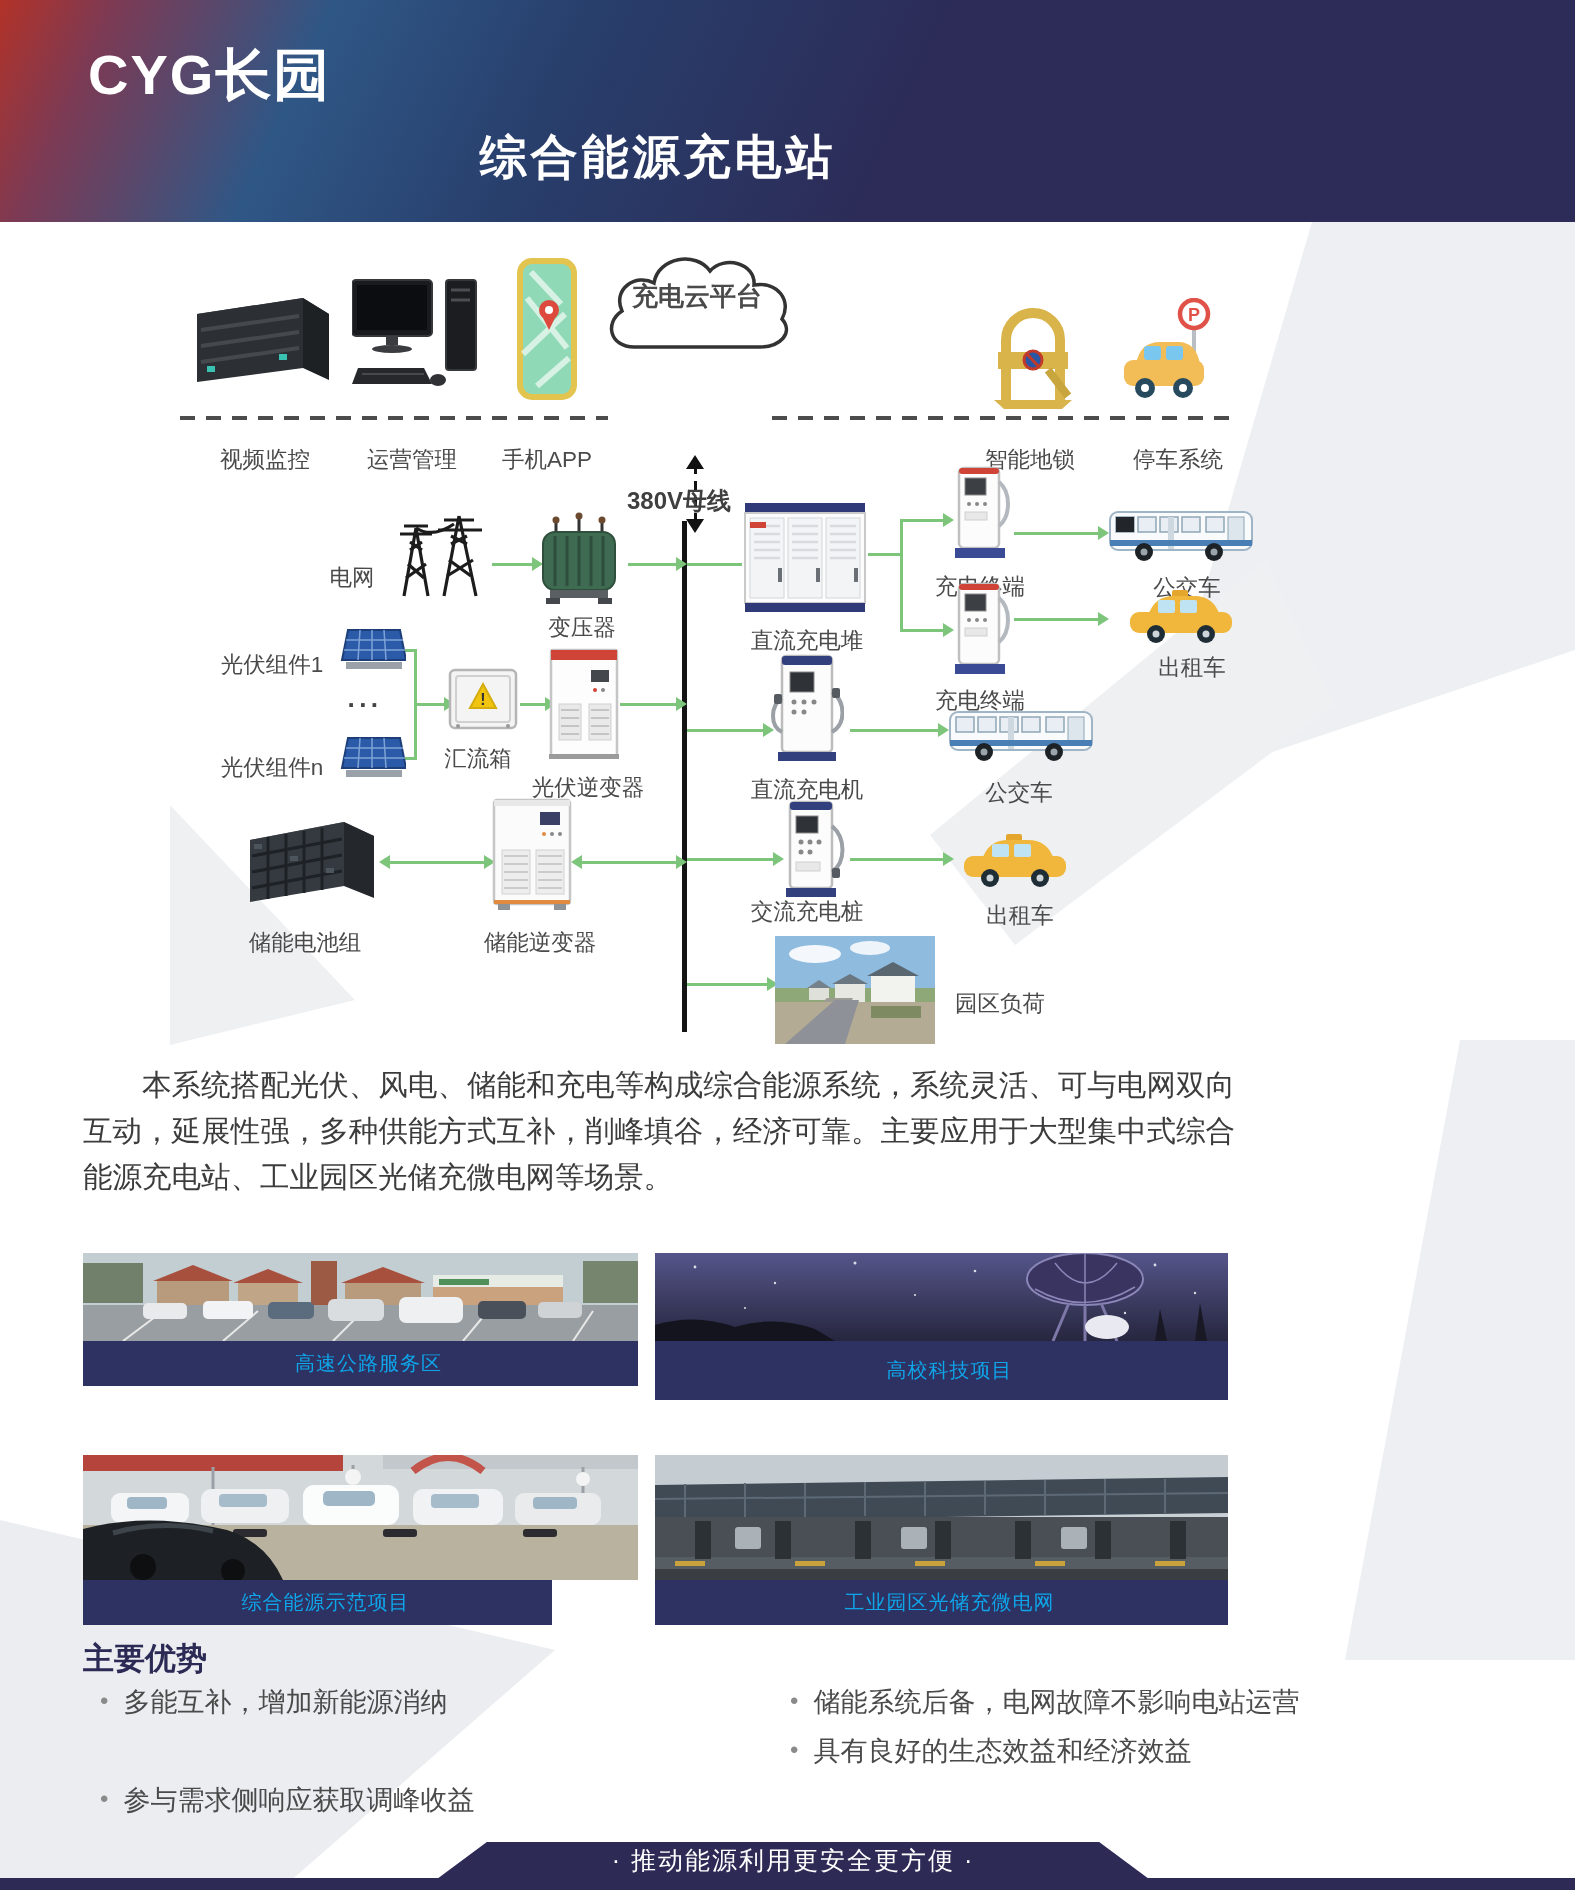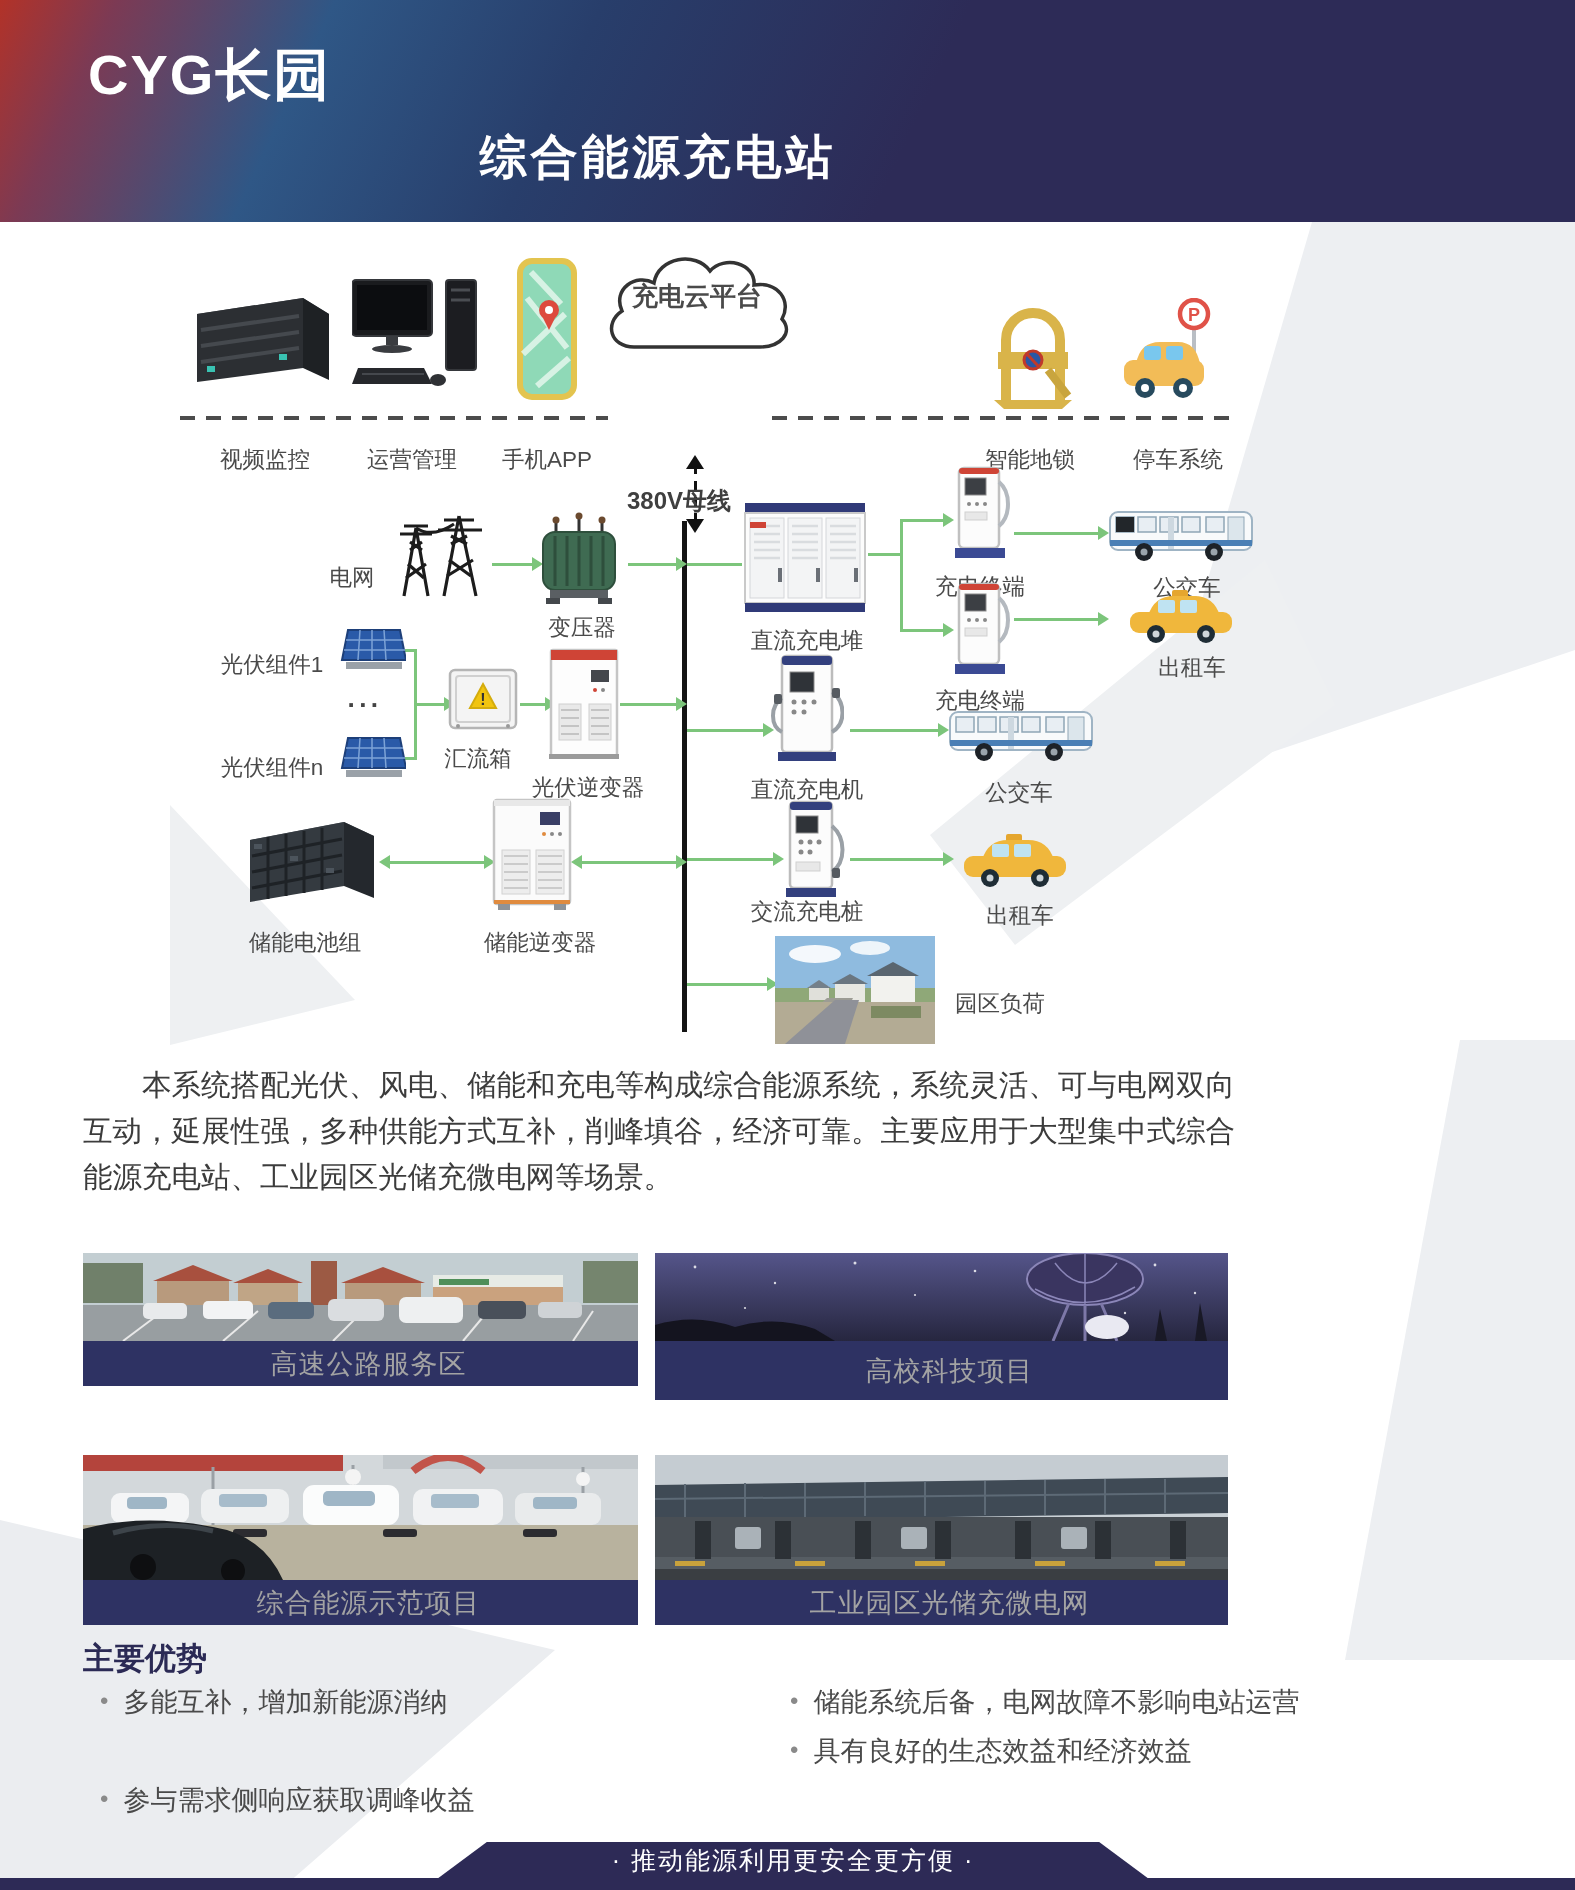--- a/index.html
+++ b/index.html
@@ -42,21 +42,21 @@
   .vdar .t1 { position:absolute; left:0; top:0; border-bottom:14px solid #111; border-left:9px solid transparent; border-right:9px solid transparent; }
   .vdar .t2 { position:absolute; left:0; bottom:0; border-top:14px solid #111; border-left:9px solid transparent; border-right:9px solid transparent; }
 
   
   .para { position:absolute; left:83px; top:1062px; width:1152px; font-size:29.5px; line-height:46px;
     color:#3c3c3c; text-align:justify; text-indent:2em; z-index:3;}
 
   
   .photo { position:absolute; overflow:hidden; z-index:3; background:#cfd4d8; }
   .photo svg { display:block; width:100%; height:100%; }
-  .cap { position:absolute; background:#2e3263; color:#a3a3a3; font-size:27px; display:flex;
+  .cap { position:absolute; background:#2e3263; color:#0ea5e9; font-size:20px; display:flex;
     align-items:center; justify-content:center; z-index:3; letter-spacing:1px;padding-left:16px;}
 
   
   .adv-title { position:absolute; left:83px; top:1638px; font-size:31px; font-weight:800; color:#2b2a55; z-index:3;}
   .adv-item { position:absolute; font-size:27px; color:#4a4a4a; white-space:nowrap; z-index:3;}
   .adv-item::before { content:"•"; color:#8a8a8a; margin-right:15px; font-size:24px; vertical-align:2px;}
 
   
   .foot-trap { position:absolute; left:437px; top:1842px; width:712px; height:37px; background:#2d2a56;
     clip-path:polygon(7% 0,93% 0,100% 100%,0 100%); color:#fff; font-size:25px; letter-spacing:2px;
@@ -597,21 +597,21 @@
           <rect x="150" y="74" width="34" height="8" rx="3"></rect>
           <rect x="300" y="74" width="34" height="8" rx="3"></rect>
           <rect x="440" y="74" width="34" height="8" rx="3"></rect>
         </g>
       <path d="M0,125 L0,74 Q60,58 130,72 Q180,80 200,125 Z" fill="#1d2125"></path>
       <path d="M30,78 Q80,64 130,76" stroke="#3d444a" stroke-width="5" fill="none"></path>
       <circle cx="60" cy="112" r="13" fill="#0e0f11"></circle>
         <circle cx="150" cy="116" r="12" fill="#0e0f11"></circle>
     </svg>
   </div>
-  <div class="cap" style="left:83px;top:1580px;width:555px;height:45px">综合能源示范项目</div>
+  <div class="cap" style="left:83px;top:1580px;width:469px;height:45px">综合能源示范项目</div>
 
   <div class="photo" style="left:655px;top:1455px;width:573px;height:125px">
     <svg viewBox="0 0 573 125" preserveAspectRatio="none">
       <rect width="573" height="125" fill="#caD1d6"></rect>
       <rect width="573" height="30" fill="#c5ccd2"></rect>
       <polygon points="0,30 573,22 573,58 0,66" fill="#3f4a55"></polygon>
       <g stroke="#5d6a76" stroke-width="2">
         <line x1="30" y1="29" x2="30" y2="64"></line>
           <line x1="90" y1="28" x2="90" y2="63"></line>
           <line x1="150" y1="28" x2="150" y2="62"></line>

